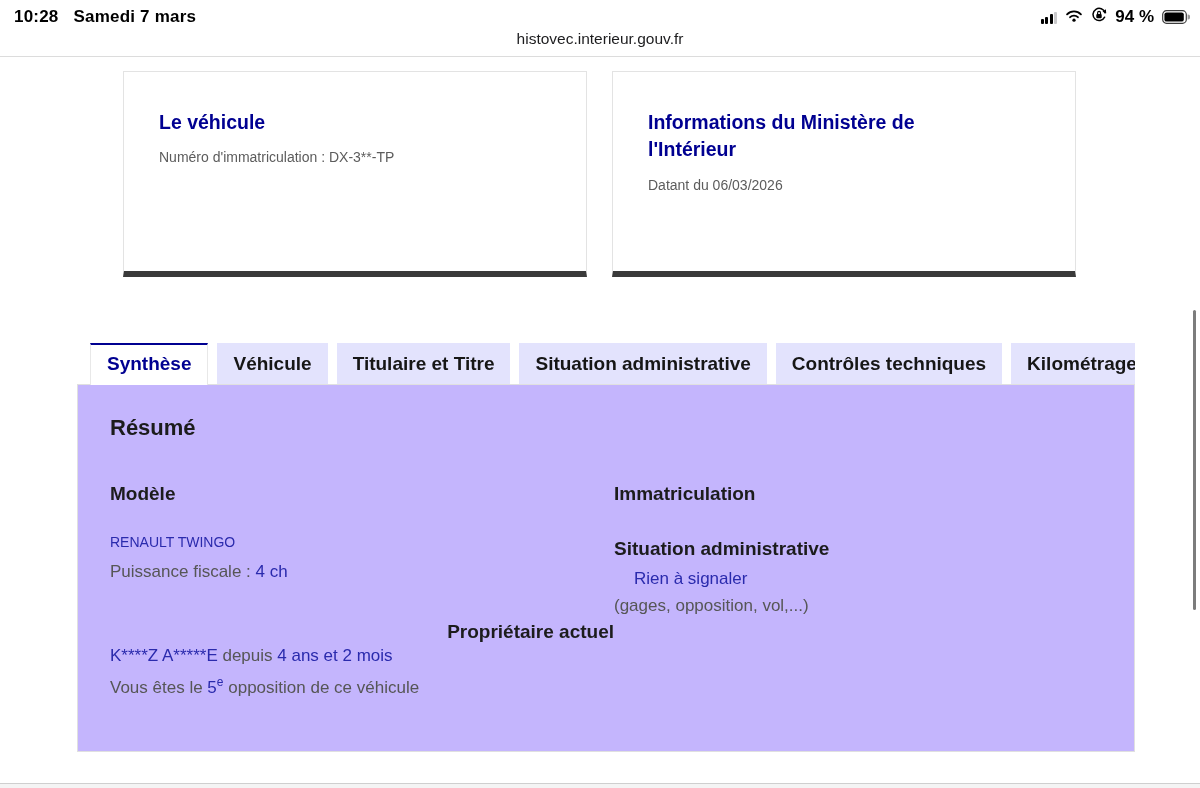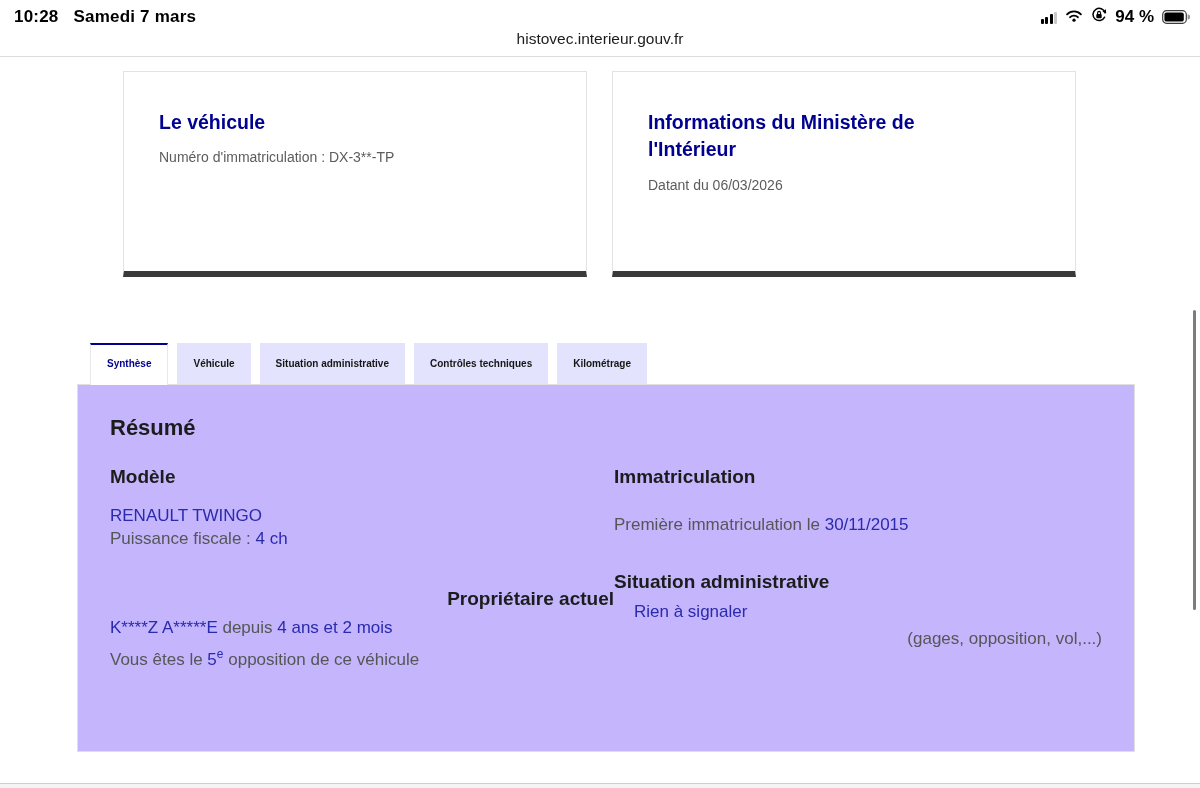--- a/index.html
+++ b/index.html
@@ -26,48 +26,48 @@
   .cards-row { position:absolute; left:123px; top:71px; width:953px; display:flex; gap:25px; }
   .card { width:464px; height:206px; background:#fff; border:1px solid #e3e3e3;
           border-bottom:6px solid #3a3a3a; padding:37px 35px 0 35px; }
   .card-title { color:#000091; font-size:19.5px; font-weight:bold; line-height:1.4; max-width:360px; }
   .card-body { margin-top:13px; color:#5c5c5c; font-size:14px; }
 
   
   .tabs { position:absolute; left:90px; top:343px; width:1045px; height:42px;
           display:flex; gap:9px; overflow:hidden; z-index:2; }
   .tab { flex:0 0 auto; height:41px; line-height:41px; padding:0 16px; background:#e3e3fd;
-         color:#161616; font-size:10px; font-weight:bold; white-space:nowrap; cursor:pointer; }
+         color:#161616; font-size:19px; font-weight:bold; white-space:nowrap; cursor:pointer; }
   .tab.active { position:relative; background:#fff; color:#000091;
                 border-top:2.5px solid #000091; border-left:1px solid #e8e8e8; border-right:1px solid #e8e8e8;
                 line-height:38px; height:42px; }
   .tab.active::after { content:""; position:absolute; left:0; right:0; bottom:0; height:2px; background:#fff; }
 
   
   .panel { position:absolute; left:77px; top:384px; width:1058px; height:368px;
            background:#c4b5fd; border:1px solid #e0e0e0; z-index:1; }
   .panel-inner { padding:30px 32px 0 32px; }
   .h-resume { font-size:22px; font-weight:bold; color:#1c1c1c; }
   .cols { display:flex; }
   .col-left { flex:0 0 504px; }
   .col-right { flex:1 1 auto; }
   .sec-h { font-size:19px; font-weight:bold; color:#1c1c1c; }
-  .mt-sec { margin-top:25px; }
+  .mt-sec { margin-top:42px; }
   .txt { font-size:17px; color:#565656; line-height:1.55; }
   .blue { color:#2a2aad; }
-  .model-name { margin-top:18px; font-size:17px; color:#2a2aad; }
-  .power-line { }
+  .model-name { margin-top:29px; font-size:14px; color:#2a2aad; }
+  .power-line { margin-top:9px; }
   .owner-h { margin-top:36px;text-align:right; }
-  .owner-line { margin-top:5px; }
+  .owner-line { }
   .rank-line { margin-top:5px; }
   sup.ord { font-size:12px; vertical-align:super; line-height:0; }
   .reg-line { margin-top:24px; }
   .admin-h { margin-top:33px; }
   .status-line { margin-top:9px; padding-left:20px; font-size:17px; color:#2a2aad; }
-  .note-line { margin-top:4px;text-align:right; }
+  .note-line { margin-top:4px; }
 
   
   .scrollbar { position:absolute; right:4px; top:310px; width:3px; height:300px;
                background:#7c7c7c; border-radius:2px; }
   .bottom-strip { position:absolute; left:0; bottom:0; width:100%; height:5px;
                   background:#f4f4f4; border-top:1px solid #cfcfcf; }
 </style>
 </head>
 <body>
 
@@ -119,20 +119,21 @@
     </div>
     <div class="card">
       <div class="card-title">Informations du Ministère de l'Intérieur</div>
       <div class="card-body">Datant du 06/03/2026</div>
     </div>
   </div>
 
   <div class="tabs">
     <div class="tab active">Synthèse</div>
     <div class="tab">Véhicule</div>
+    <div class="tab">Titulaire et Titre</div>
     <div class="tab">Situation administrative</div>
     <div class="tab">Contrôles techniques</div>
     <div class="tab">Kilométrage</div>
   </div>
 
   <div class="panel">
     <div class="panel-inner">
       <div class="h-resume">Résumé</div>
       <div class="cols">
         <div class="col-left">
@@ -144,23 +145,20 @@
           <div class="sec-h owner-h">Propriétaire actuel</div>
           <div class="txt owner-line">
             <span class="blue">K****Z A*****E</span><span> depuis </span><span class="blue">4 ans et 2 mois</span>
           </div>
           <div class="txt rank-line">
             <span>Vous êtes le </span><span class="blue">5</span><sup class="ord blue">e</sup><span> opposition de ce véhicule</span>
           </div>
         </div>
         <div class="col-right">
           <div class="sec-h mt-sec">Immatriculation</div>
-          <div class="txt reg-line">
-            <span>Première immatriculation le </span><span class="blue">30/11/2015</span>
-          </div>
           <div class="sec-h admin-h">Situation administrative</div>
           <div class="status-line">Rien à signaler</div>
           <div class="txt note-line">(gages, opposition, vol,...)</div>
         </div>
       </div>
     </div>
   </div>
 
   <div class="scrollbar"></div>
   <div class="bottom-strip"></div>

